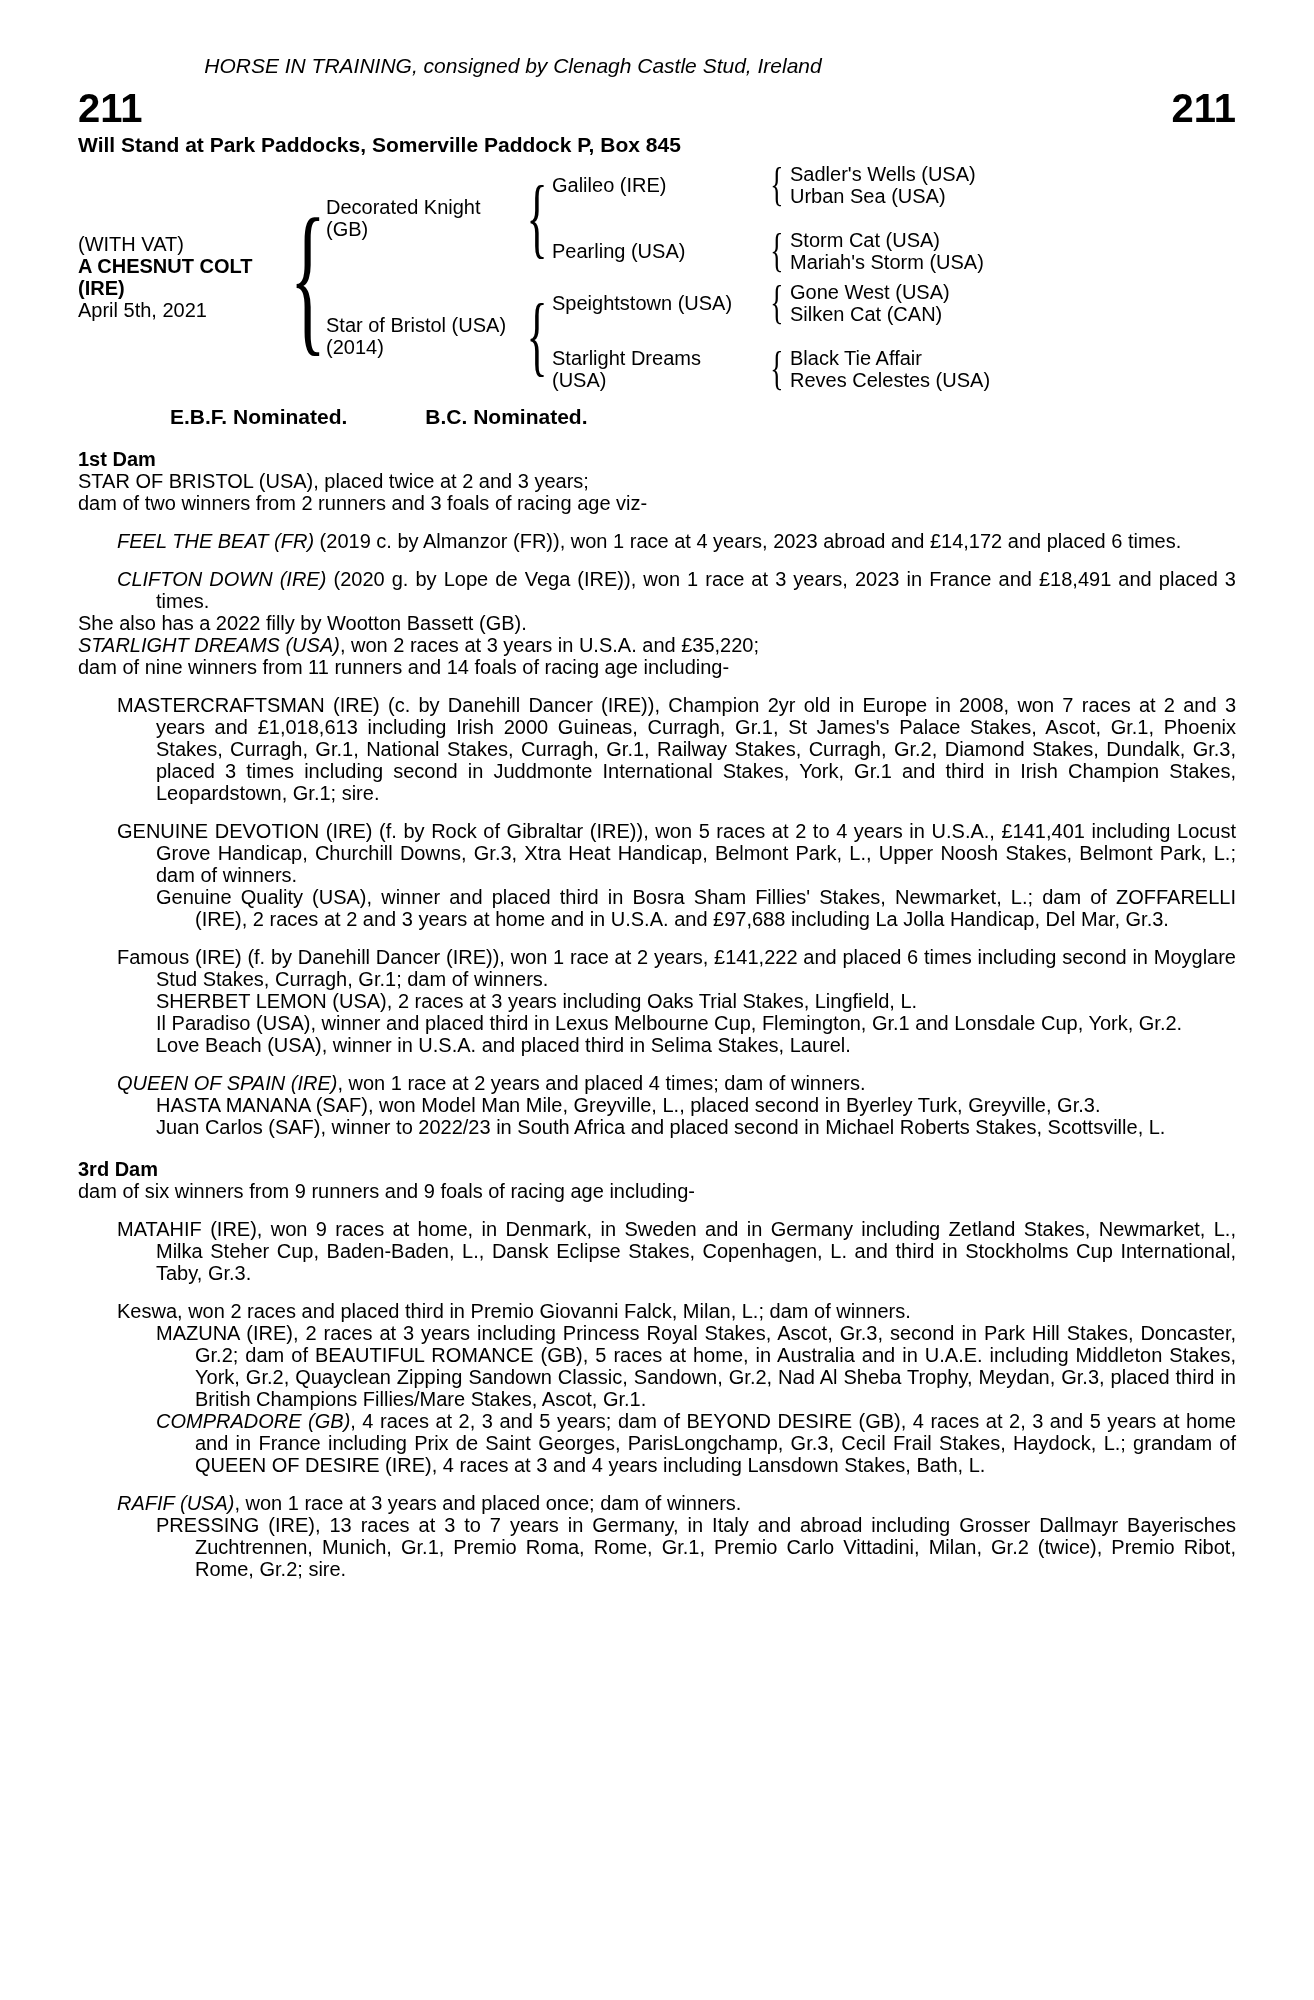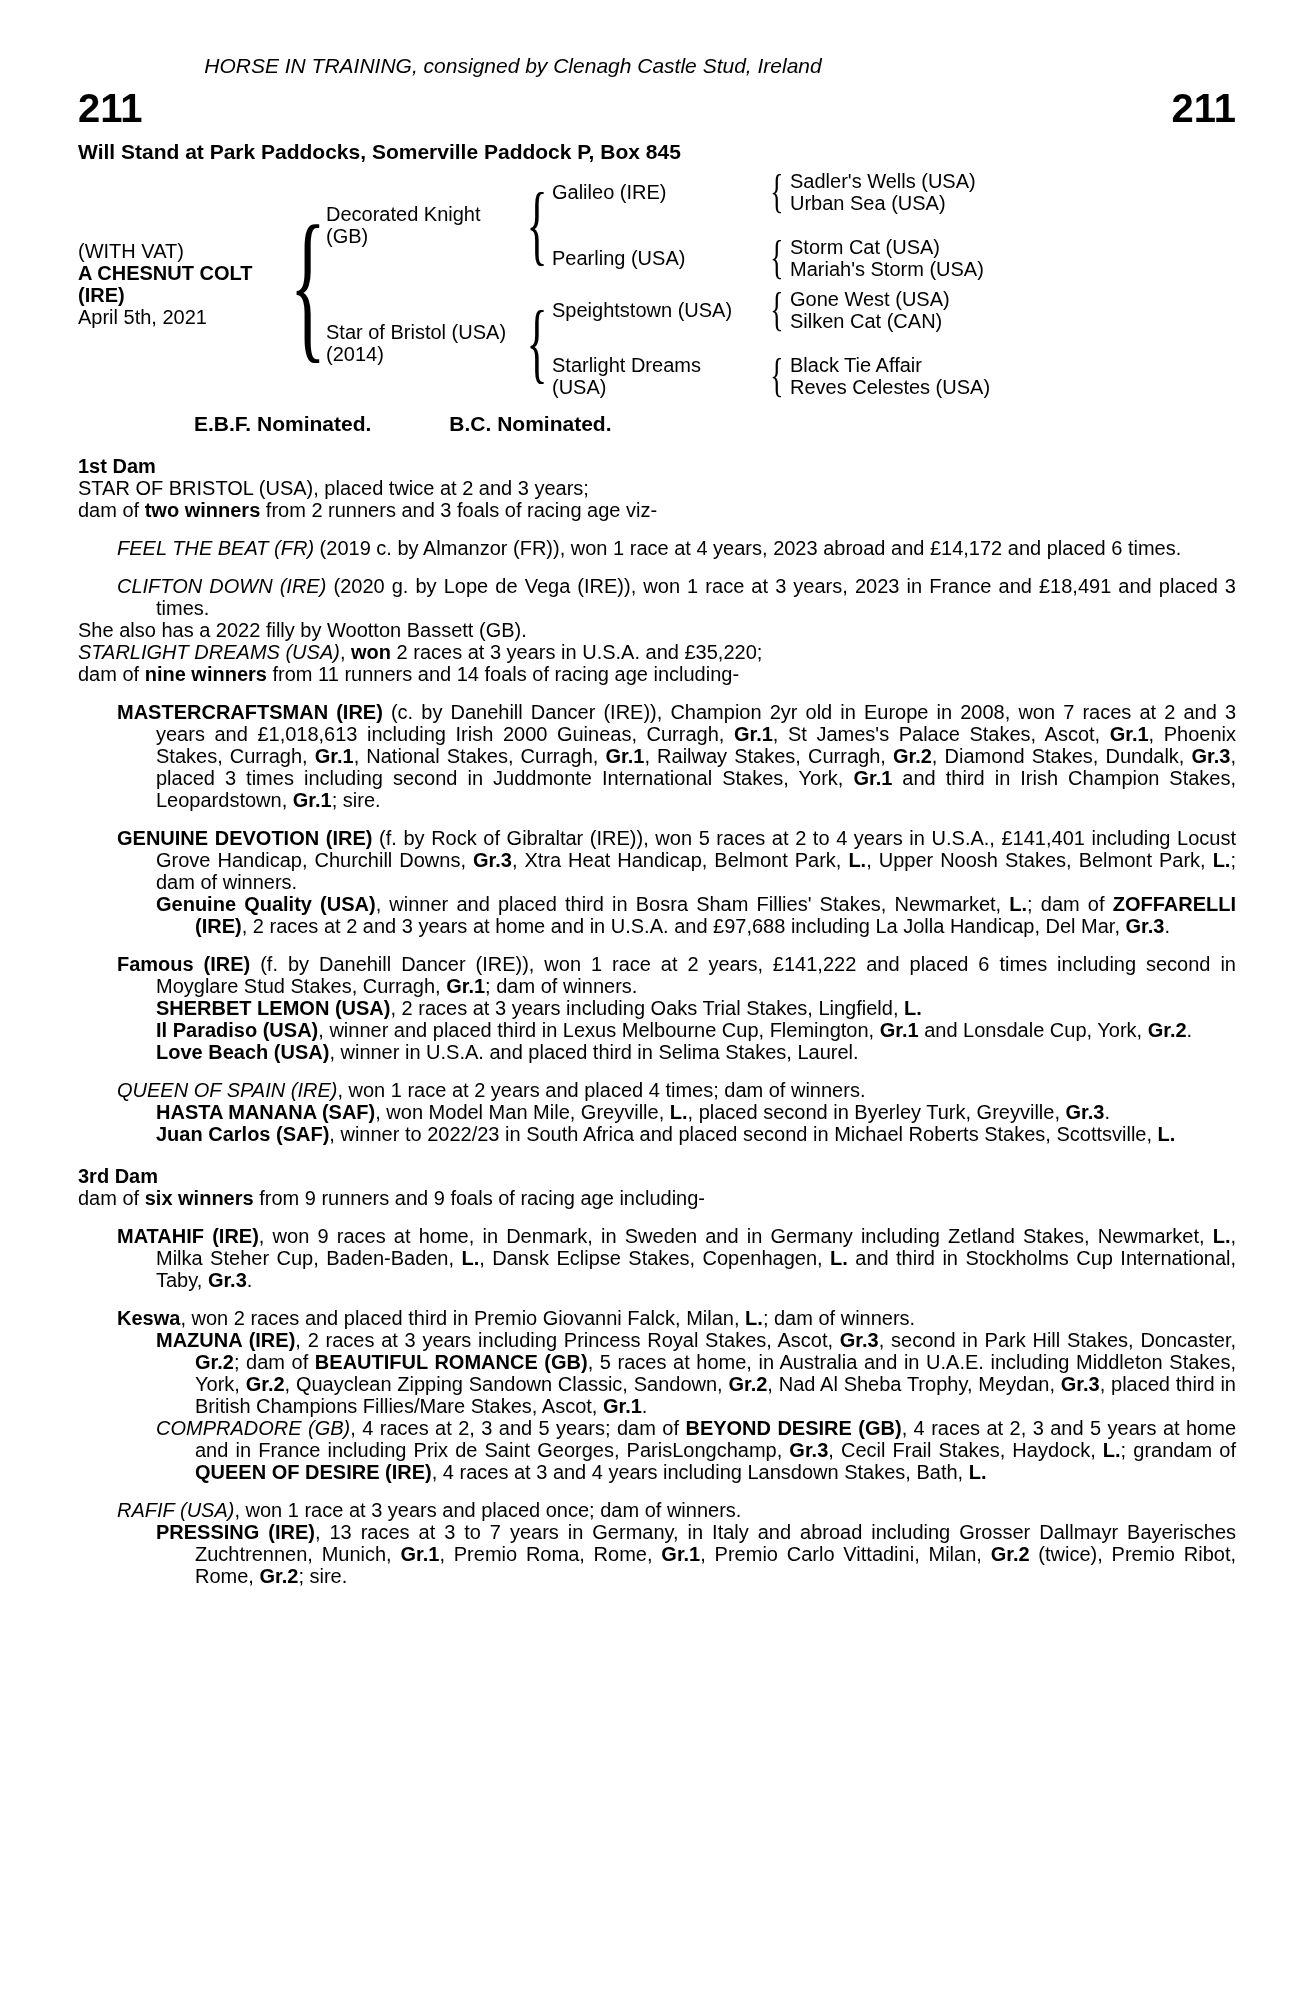--- a/index.html
+++ b/index.html
@@ -6,50 +6,50 @@
   html, body { margin: 0; padding: 0; background: #ffffff; }
   .page {
     width: 1314px; height: 1772px; background: #fff; overflow: hidden;
     padding: 54px 78px 40px 78px;
     font-family: "Liberation Sans", sans-serif;
     font-size: 20px; line-height: 22px; color: #000;
   }
   .consignor { width: 870px; text-align: center; font-style: italic; font-size: 21px; line-height: 24px; }
   .lot-row { display: flex; justify-content: space-between; margin-top: 8px; text-align: center; }
   .lot-num { font-size: 40px; font-weight: 700; line-height: 44px; }
-  .stand-line { font-weight: 700; font-size: 21px; margin-top: 11px; }
+  .stand-line { font-weight: 700; font-size: 21px; margin-top: 4px; }
 
   .pedigree { display: flex; align-items: center; margin-top: 6px; }
   .ped-info { width: 212px; }
   .ped-horse { font-weight: 700; }
   .ped-parents { display: flex; flex-direction: column; row-gap: 6px; flex: 1; }
   .ped-parent { display: flex; align-items: center; }
   .ped-parent-name { width: 196px; }
   .ped-parent-name div, .ped-gp-name div { white-space: nowrap; }
   .ped-gps { display: flex; flex-direction: column; row-gap: 20px; flex: 1; }
   .ped-gp { display: flex; align-items: center; }
   .ped-gp-name { width: 212px; }
   .ped-ggps { flex: 1; }
   .brace { display: flex; align-items: center; justify-content: center;
            font-family: "Liberation Serif", serif; line-height: 1; }
   .brace::before { content: "{"; }
   .brace-big { width: 36px; font-size: 168px; transform: scaleX(0.45); }
   .brace-med { width: 30px; font-size: 88px; transform: scaleX(0.5); }
   .brace-sm  { width: 26px; font-size: 46px; transform: scaleX(0.6); }
 
-  .nominations { display: flex; column-gap: 78px; margin-left: 116px; margin-top: 14px;
+  .nominations { display: flex; column-gap: 78px; margin-left: 92px; margin-top: 14px;
                  font-weight: 700; font-size: 21px; }
 
   .sections { margin-top: 2px; }
   .sec-heading { font-weight: 700; margin-top: 20px; }
   .para { text-align: justify; }
   .indent-0 { padding-left: 39px;  text-indent: -39px; }
   .indent-1 { padding-left: 78px;  text-indent: -39px; margin-top: 16px; }
   .indent-2 { padding-left: 117px; text-indent: -39px; }
-  .seg-b { font-weight: 700; }
+  .seg-b { font-weight: 400; }
   .seg-i { font-style: italic; }
 </style>
 </head>
 <body>
 
 <div class="page">
 
   <div class="consignor">HORSE IN TRAINING, consigned by Clenagh Castle Stud, Ireland</div>
 
   <div class="lot-row">

